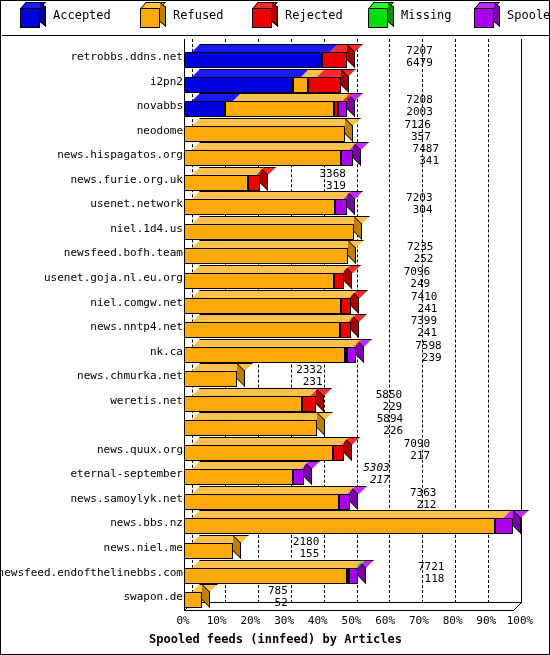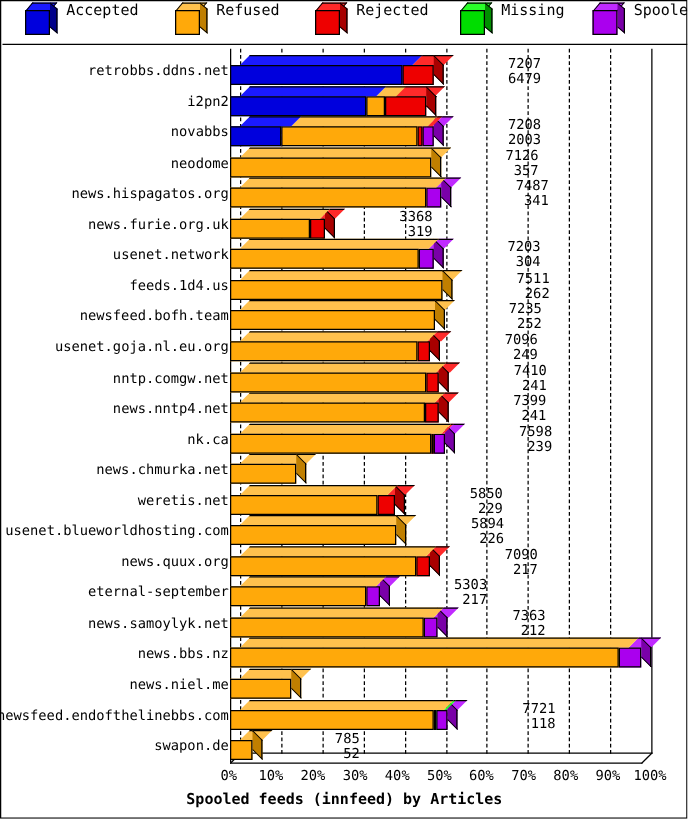--- a/index.html
+++ b/index.html
@@ -23,21 +23,21 @@
   #legend {
     position: absolute;
     left: 1px; top: 1px;
     width: 548px; height: 34px;
     border-bottom: 1px solid #000000;
   }
   .legend-item {
     position: absolute;
     top: 0; height: 25px;
     display: flex;
-    align-items: flex-start;
+    align-items: center;
   }
   .legend-cube {
     position: relative;
     width: 26px; height: 26px;
     margin-right: 7px;
     flex: 0 0 auto;
   }
   .legend-cube .face-front {
     position: absolute;
     left: 0; top: 6px;
@@ -371,29 +371,25 @@
             <div class="seg" style="left: 150.682px; width: 11.844px; background: rgb(170, 0, 238);"></div>
             <div class="seg-top" style="left: 8px; width: 150.682px; background: rgb(255, 193, 77);"></div>
             <div class="seg" style="left: 0px; width: 150.682px; background: rgb(255, 169, 10);"></div>
             <div class="value-labels" style="left: 174.526px;">
               <span class="v-top">7203</span>
               <span class="v-bot">304</span>
             </div>
           </div>
         </div>
         <div class="row" style="top: 176.85px;">
-          <div class="row-label">feeds.1d4.us</div>
+          <div class="row-label">niel.1d4.us</div>
           <div class="bar-wrap" style="width: 427px;">
             <div class="seg-top" style="left: 8px; width: 169.764px; background: rgb(255, 193, 77);"></div>
             <div class="seg-side" style="left: 169.764px; background: rgb(192, 127, 0);"></div>
             <div class="seg" style="left: 0px; width: 169.764px; background: rgb(255, 169, 10);"></div>
-            <div class="value-labels" style="left: 181.764px;">
-              <span class="v-top">7511</span>
-              <span class="v-bot">262</span>
-            </div>
           </div>
         </div>
         <div class="row" style="top: 201.4px;">
           <div class="row-label">newsfeed.bofh.team</div>
           <div class="bar-wrap" style="width: 427px;">
             <div class="seg-top" style="left: 8px; width: 163.513px; background: rgb(255, 193, 77);"></div>
             <div class="seg-side" style="left: 163.513px; background: rgb(192, 127, 0);"></div>
             <div class="seg" style="left: 0px; width: 163.513px; background: rgb(255, 169, 10);"></div>
             <div class="value-labels" style="left: 175.513px;">
               <span class="v-top">7235</span>
@@ -409,21 +405,21 @@
             <div class="seg" style="left: 149.695px; width: 10.528px; background: rgb(238, 0, 0);"></div>
             <div class="seg-top" style="left: 8px; width: 149.695px; background: rgb(255, 193, 77);"></div>
             <div class="seg" style="left: 0px; width: 149.695px; background: rgb(255, 169, 10);"></div>
             <div class="value-labels" style="left: 172.223px;">
               <span class="v-top">7096</span>
               <span class="v-bot">249</span>
             </div>
           </div>
         </div>
         <div class="row" style="top: 250.5px;">
-          <div class="row-label">nntp.comgw.net</div>
+          <div class="row-label">niel.comgw.net</div>
           <div class="bar-wrap" style="width: 427px;">
             <div class="seg-top" style="left: 164.604px; width: 10.857px; background: rgb(255, 42, 42);"></div>
             <div class="seg-side" style="left: 167.461px; background: rgb(168, 0, 0);"></div>
             <div class="seg" style="left: 156.604px; width: 10.857px; background: rgb(238, 0, 0);"></div>
             <div class="seg-top" style="left: 8px; width: 156.604px; background: rgb(255, 193, 77);"></div>
             <div class="seg" style="left: 0px; width: 156.604px; background: rgb(255, 169, 10);"></div>
             <div class="value-labels" style="left: 179.461px;">
               <span class="v-top">7410</span>
               <span class="v-bot">241</span>
             </div>
@@ -458,38 +454,41 @@
               <span class="v-bot">239</span>
             </div>
           </div>
         </div>
         <div class="row" style="top: 324.15px;">
           <div class="row-label">news.chmurka.net</div>
           <div class="bar-wrap" style="width: 427px;">
             <div class="seg-top" style="left: 8px; width: 52.64px; background: rgb(255, 193, 77);"></div>
             <div class="seg-side" style="left: 52.64px; background: rgb(192, 127, 0);"></div>
             <div class="seg" style="left: 0px; width: 52.64px; background: rgb(255, 169, 10);"></div>
+            <div class="value-labels" style="left: 64.64px;">
+              <span class="v-top">2332</span>
+              <span class="v-bot">231</span>
+            </div>
           </div>
         </div>
         <div class="row" style="top: 348.7px;">
           <div class="row-label">weretis.net</div>
           <div class="bar-wrap" style="width: 427px;">
             <div class="seg-top" style="left: 126.44px; width: 13.818px; background: rgb(255, 42, 42);"></div>
             <div class="seg-side" style="left: 132.258px; background: rgb(168, 0, 0);"></div>
             <div class="seg" style="left: 118.44px; width: 13.818px; background: rgb(238, 0, 0);"></div>
             <div class="seg-top" style="left: 8px; width: 118.44px; background: rgb(255, 193, 77);"></div>
             <div class="seg" style="left: 0px; width: 118.44px; background: rgb(255, 169, 10);"></div>
             <div class="value-labels" style="left: 144.258px;">
               <span class="v-top">5850</span>
               <span class="v-bot">229</span>
             </div>
           </div>
         </div>
         <div class="row" style="top: 373.25px;">
-          <div class="row-label">usenet.blueworldhosting.com</div>
           <div class="bar-wrap" style="width: 427px;">
             <div class="seg-top" style="left: 8px; width: 133.245px; background: rgb(255, 193, 77);"></div>
             <div class="seg-side" style="left: 133.245px; background: rgb(192, 127, 0);"></div>
             <div class="seg" style="left: 0px; width: 133.245px; background: rgb(255, 169, 10);"></div>
             <div class="value-labels" style="left: 145.245px;">
               <span class="v-top">5894</span>
               <span class="v-bot">226</span>
             </div>
           </div>
         </div>
@@ -508,21 +507,21 @@
           </div>
         </div>
         <div class="row" style="top: 422.35px;">
           <div class="row-label">eternal-september</div>
           <div class="bar-wrap" style="width: 427px;">
             <div class="seg-top" style="left: 116.57px; width: 11.186px; background: rgb(192, 42, 255);"></div>
             <div class="seg-side" style="left: 119.756px; background: rgb(122, 0, 168);"></div>
             <div class="seg" style="left: 108.57px; width: 11.186px; background: rgb(170, 0, 238);"></div>
             <div class="seg-top" style="left: 8px; width: 108.57px; background: rgb(255, 193, 77);"></div>
             <div class="seg" style="left: 0px; width: 108.57px; background: rgb(255, 169, 10);"></div>
-            <div class="value-labels" style="left: 131.756px;">
+            <div class="value-labels" style="left: 131.756px; font-style: italic;">
               <span class="v-top">5303</span>
               <span class="v-bot">217</span>
             </div>
           </div>
         </div>
         <div class="row" style="top: 446.9px;">
           <div class="row-label">news.samoylyk.net</div>
           <div class="bar-wrap" style="width: 427px;">
             <div class="seg-top" style="left: 162.63px; width: 11.844px; background: rgb(192, 42, 255);"></div>
             <div class="seg-side" style="left: 166.474px; background: rgb(122, 0, 168);"></div>
@@ -545,20 +544,24 @@
             <div class="seg" style="left: 0px; width: 310.905px; background: rgb(255, 169, 10);"></div>
             <div class="value-labels" style="left: 341px;"></div>
           </div>
         </div>
         <div class="row" style="top: 496px;">
           <div class="row-label">news.niel.me</div>
           <div class="bar-wrap" style="width: 427px;">
             <div class="seg-top" style="left: 8px; width: 49.35px; background: rgb(255, 193, 77);"></div>
             <div class="seg-side" style="left: 49.35px; background: rgb(192, 127, 0);"></div>
             <div class="seg" style="left: 0px; width: 49.35px; background: rgb(255, 169, 10);"></div>
+            <div class="value-labels" style="left: 61.35px;">
+              <span class="v-top">2180</span>
+              <span class="v-bot">155</span>
+            </div>
           </div>
         </div>
         <div class="row" style="top: 520.55px;">
           <div class="row-label">newsfeed.endofthelinebbs.com</div>
           <div class="bar-wrap" style="width: 427px;">
             <div class="seg-top" style="left: 173.184px; width: 9.212px; background: rgb(192, 42, 255);"></div>
             <div class="seg-side" style="left: 174.396px; background: rgb(122, 0, 168);"></div>
             <div class="seg" style="left: 165.184px; width: 9.212px; background: rgb(170, 0, 238);"></div>
             <div class="seg-top" style="left: 171.184px; width: 2px; background: rgb(42, 255, 42);"></div>
             <div class="seg" style="left: 163.184px; width: 2px; background: rgb(0, 221, 0);"></div>

